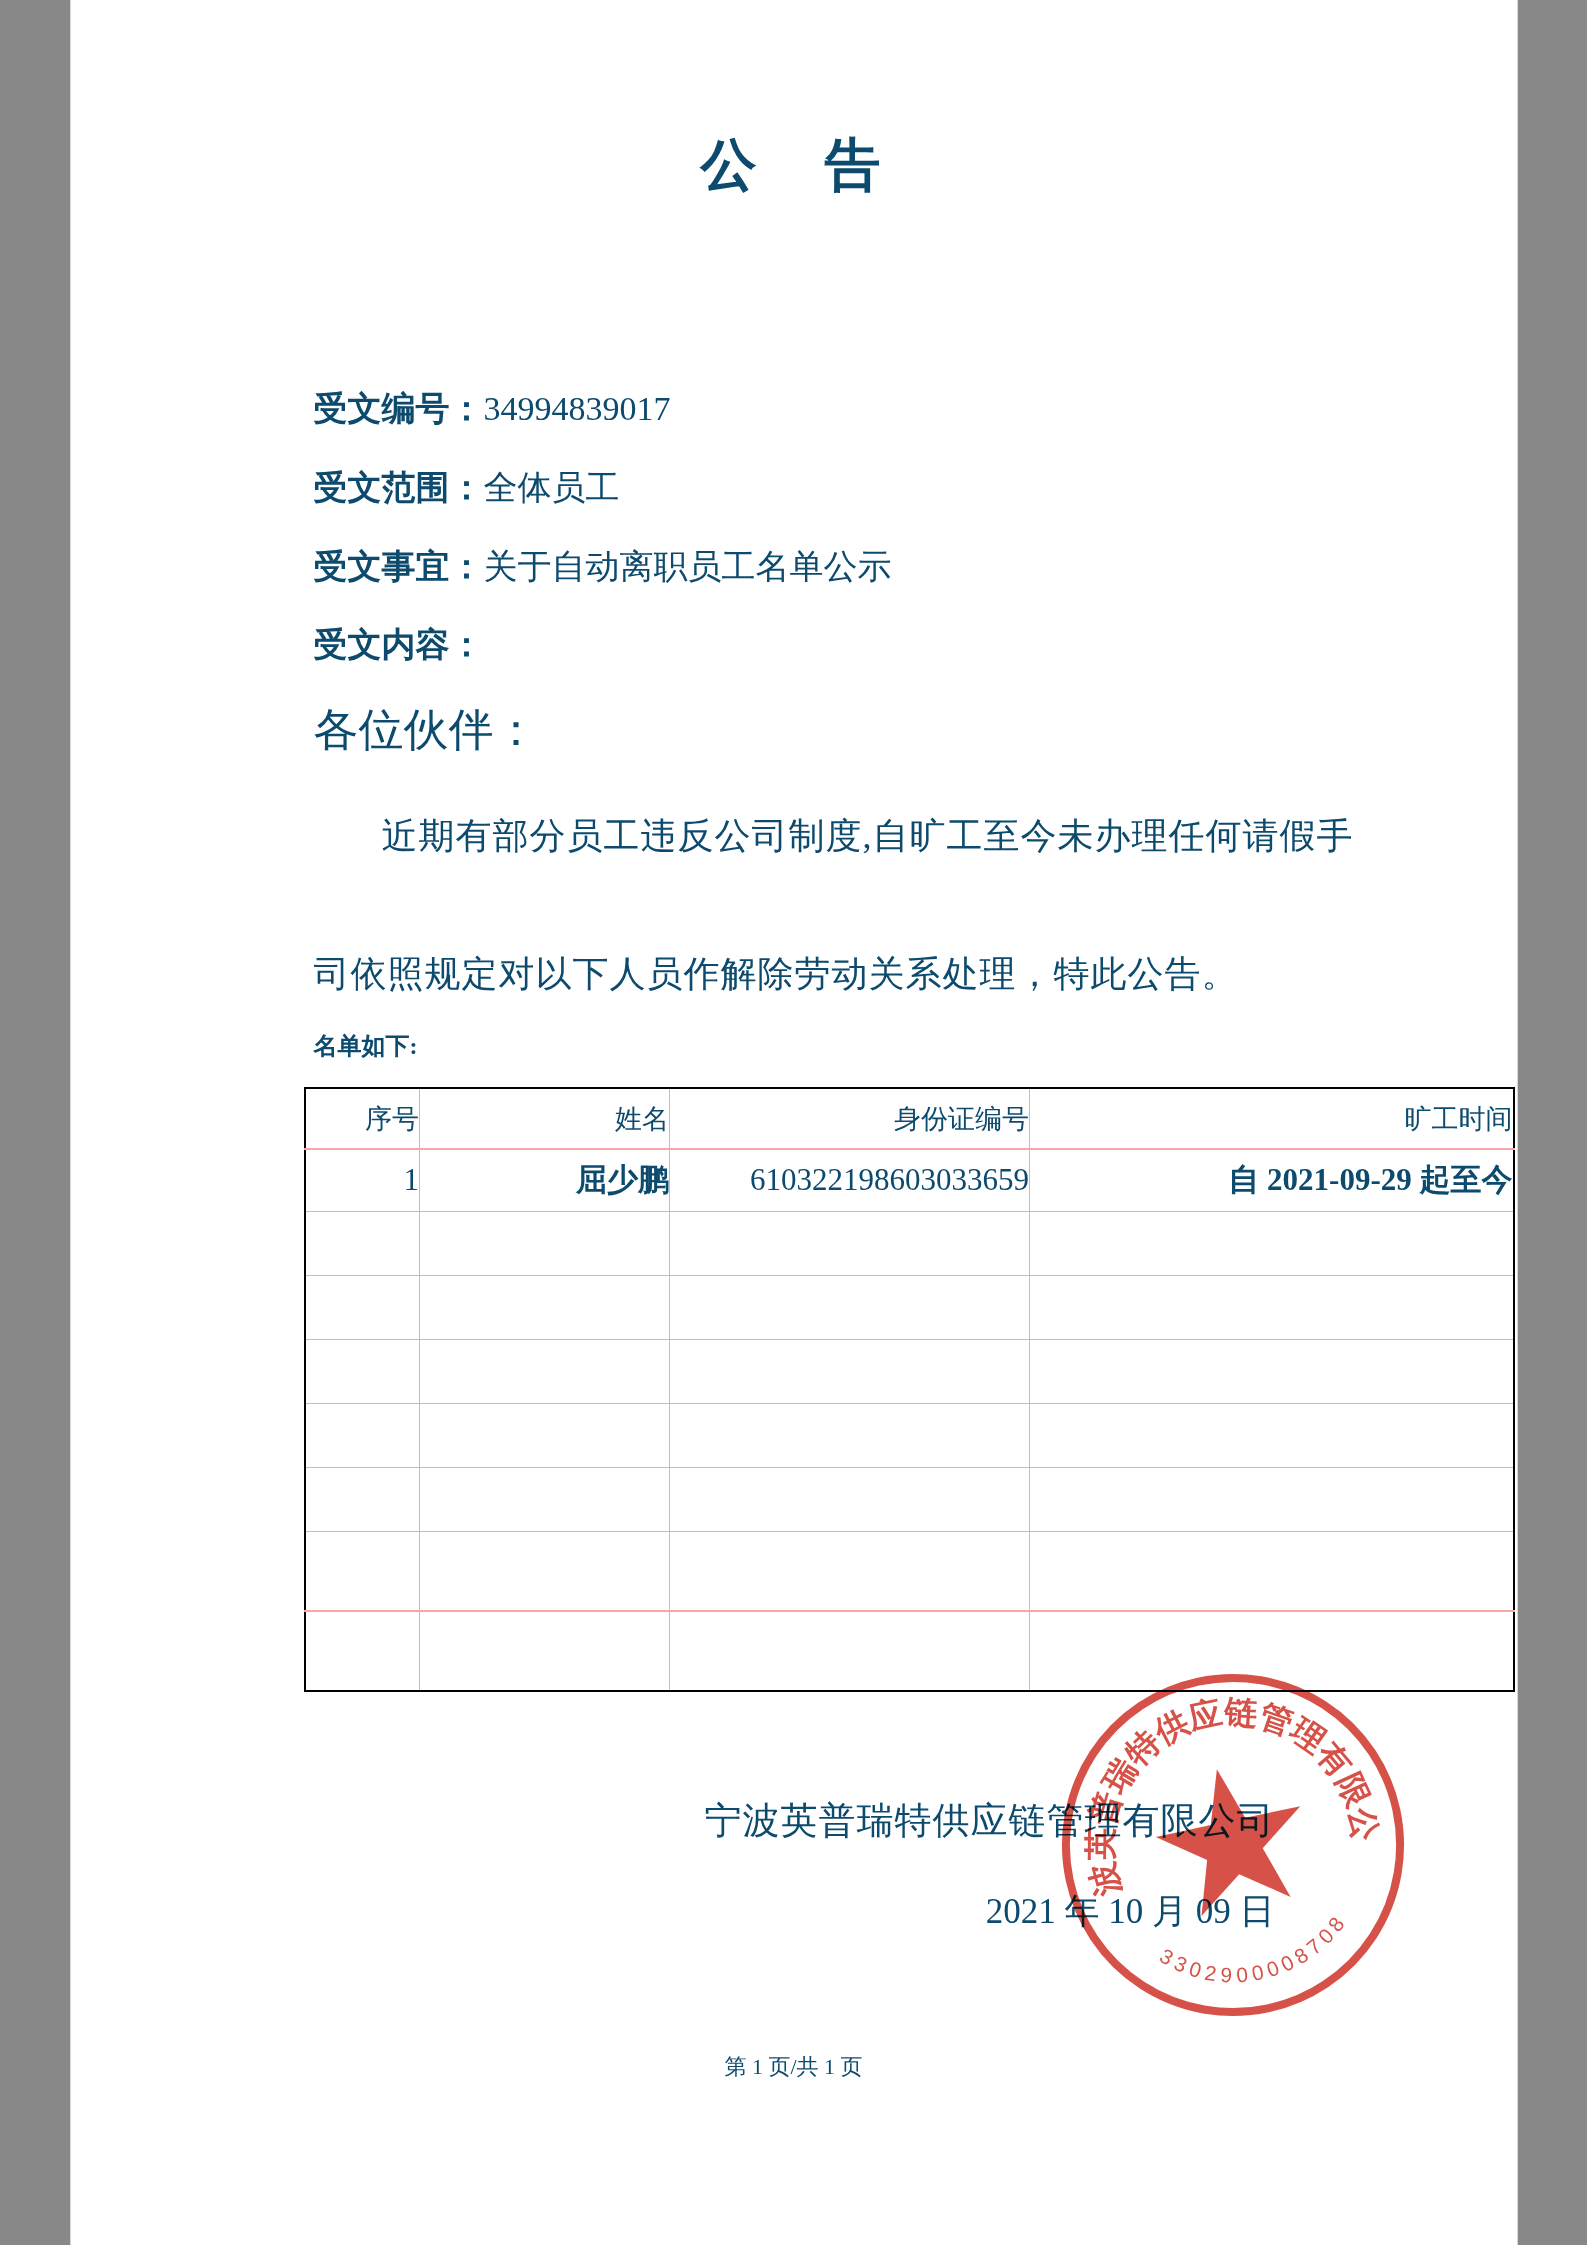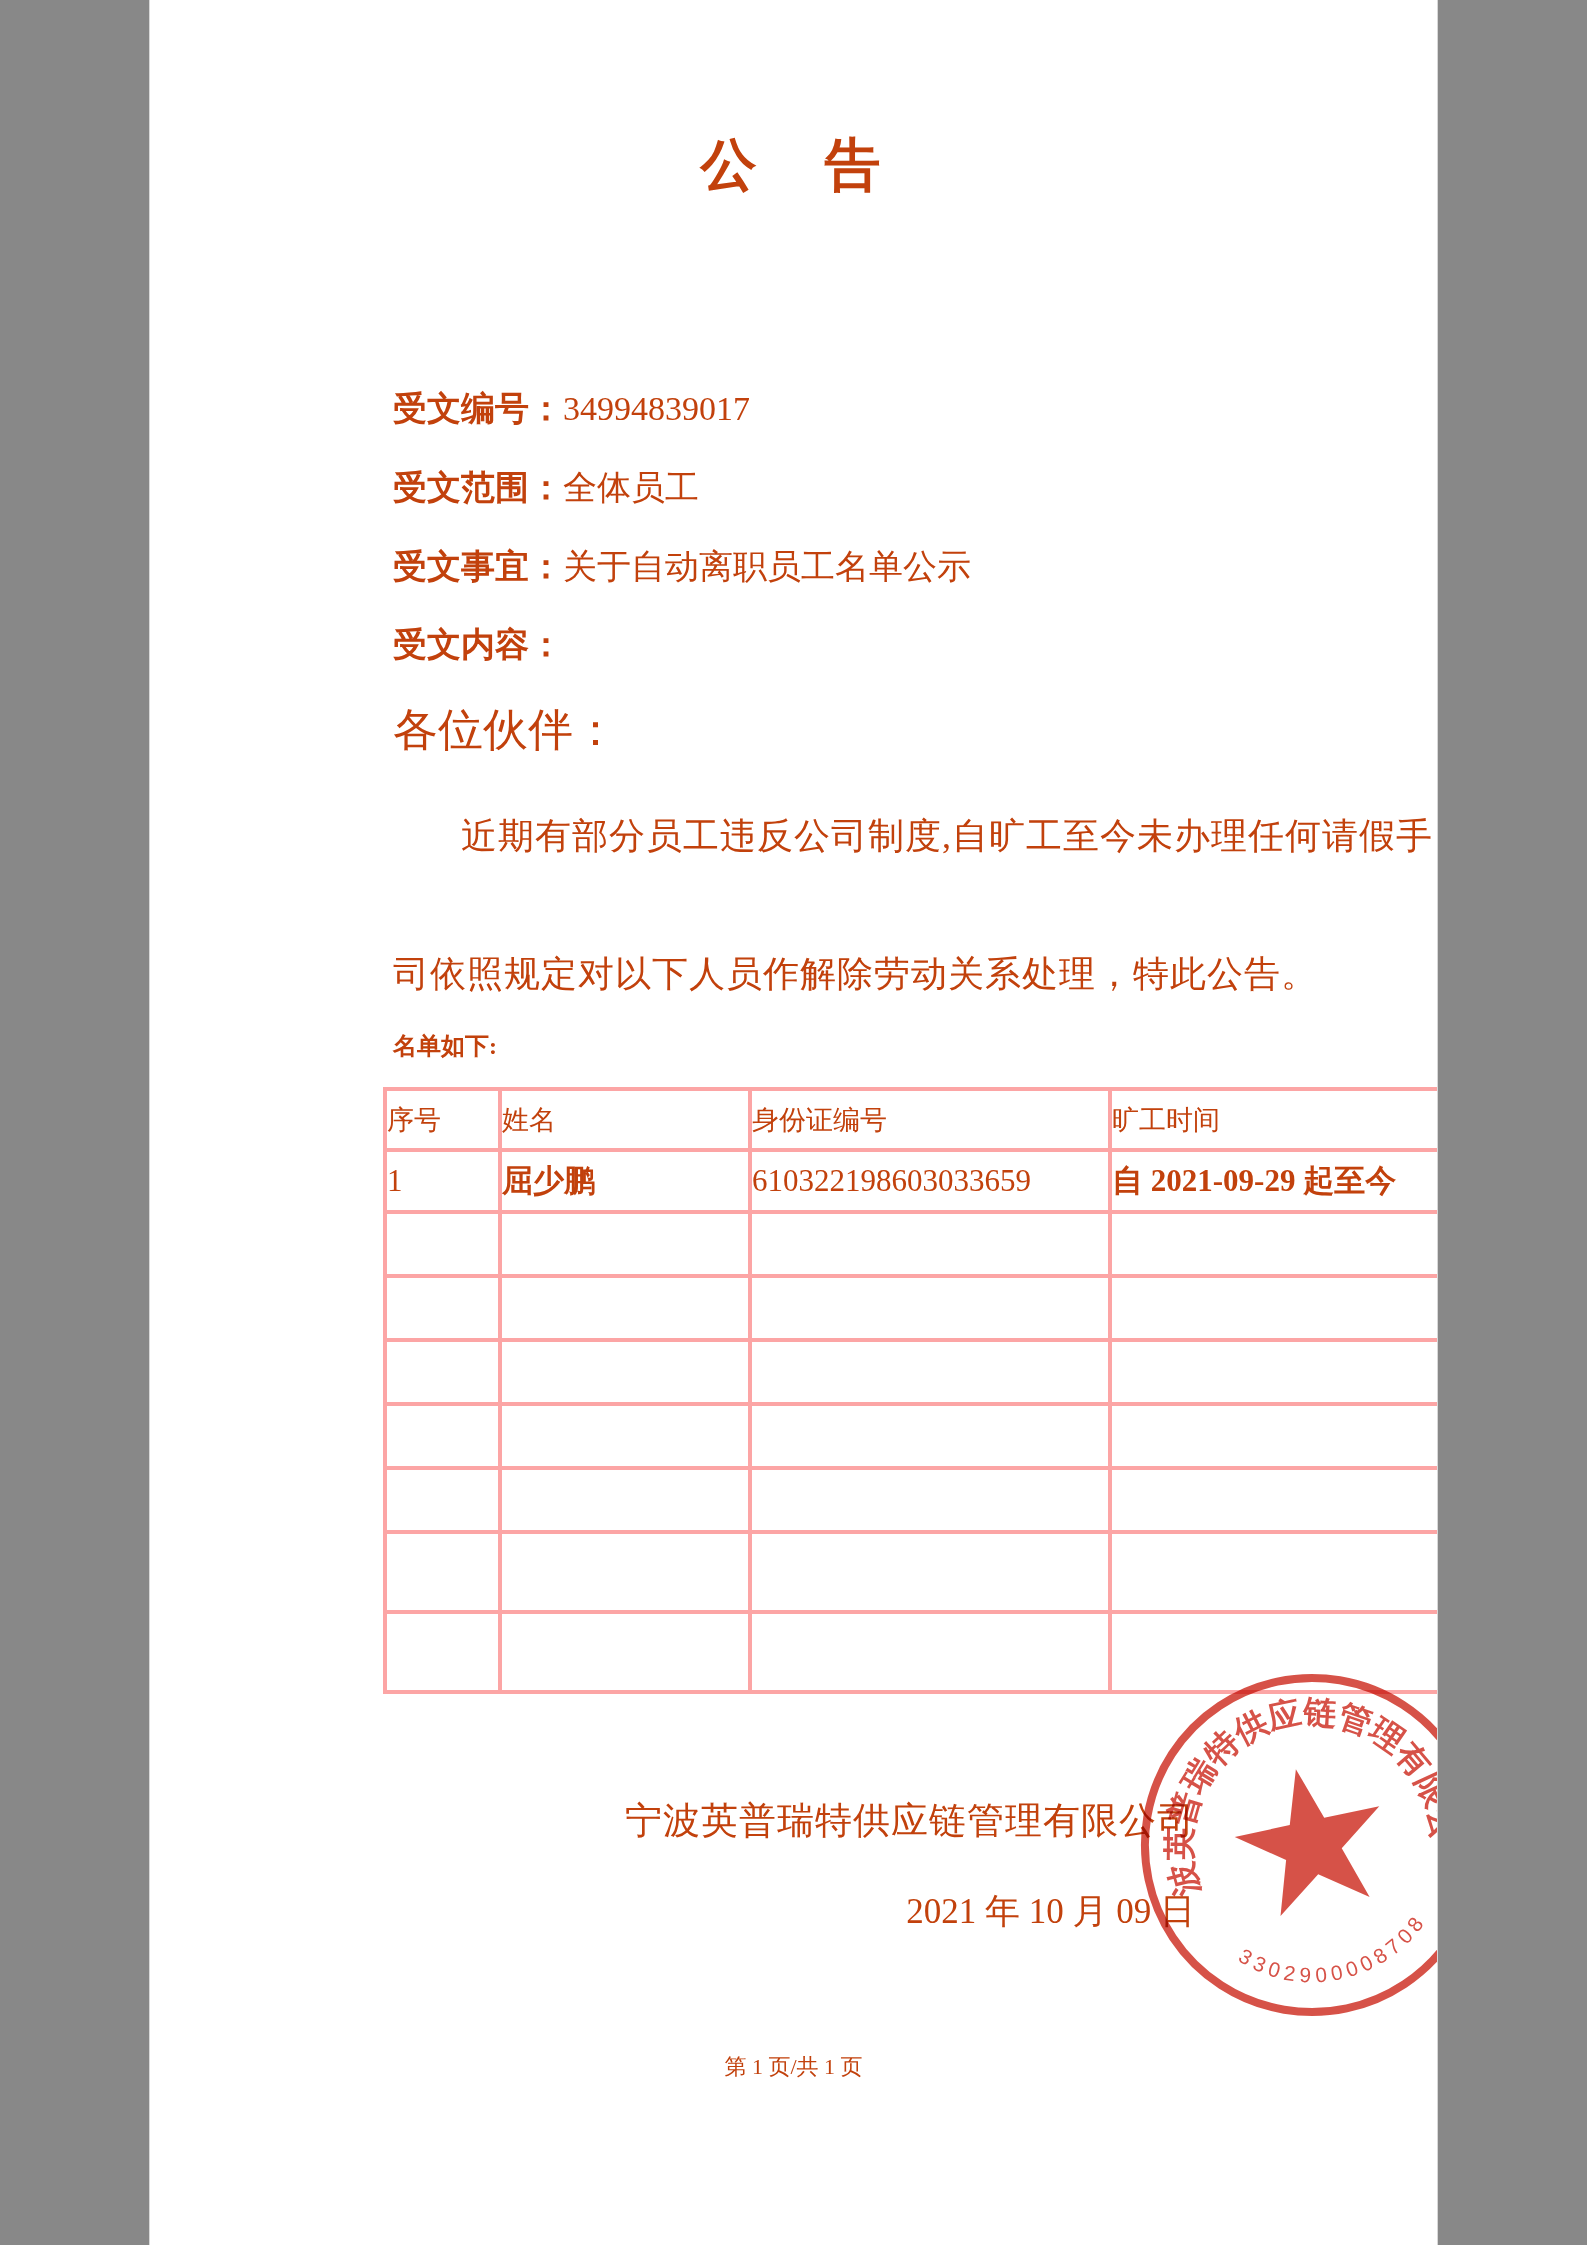--- a/index.html
+++ b/index.html
@@ -1,23 +1,23 @@
 <!DOCTYPE html>
 <html><head>
 <meta charset="utf-8">
 <style>
   html,body{margin:0;padding:0;background:#888;}
   .page{
     position:relative;
-    width:1287px;height:2245px;
+    width:1446px;height:2245px;
     background:#ffffff;
     margin:0 auto;
     overflow:hidden;
     font-family:"Liberation Serif","DejaVu Serif",serif;
-    color:#c2410c;
+    color:#0c4a6e;
     outline:1px solid #d8d8d8;
   }
   .doc-title{
     position:absolute;top:128px;left:0;width:100%;
     text-align:center;
     font-size:56px;font-weight:bold;
     letter-spacing:6px;
     white-space:nowrap;
   }
   .meta-line{
@@ -44,22 +44,22 @@
     width:1209px;
     border-collapse:collapse;
     table-layout:fixed;
     background:transparent;
   }
   .ann-table col.c1{width:115px;}
   .ann-table col.c2{width:250px;}
   .ann-table col.c3{width:360px;}
   .ann-table col.c4{width:484px;}
   .ann-table th,.ann-table td{
-    border:4px solid #fca5a5;
-    text-align:left;vertical-align:middle;
+    border:1px solid #fca5a5;
+    text-align:right;vertical-align:middle;
     padding:0;overflow:hidden;
   }
   .ann-table{border:2px solid #000;}
   .ann-table thead tr{height:61px;}
   .ann-table thead th{
     font-size:27px;font-weight:normal;border-bottom-width:2px;
   }
   .ann-table tr.data-row{height:62px;font-size:31px;}
   .ann-table tr.data-row td.name,
   .ann-table tr.data-row td.absence{font-weight:bold;}

